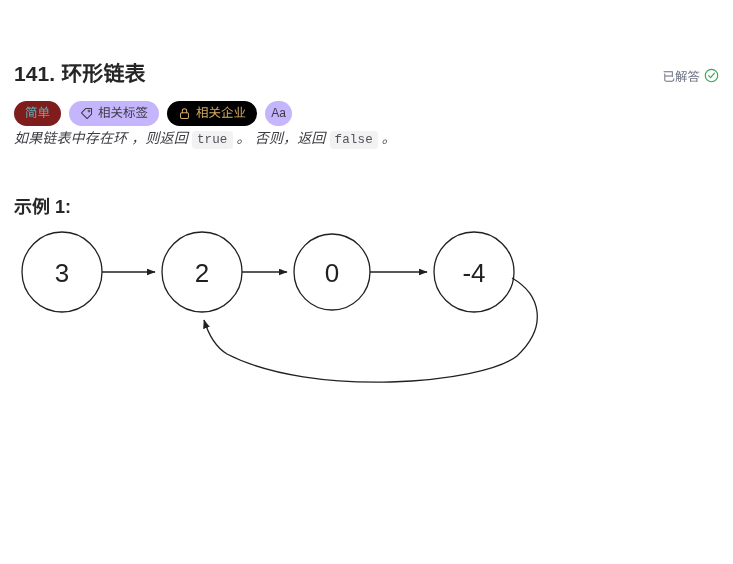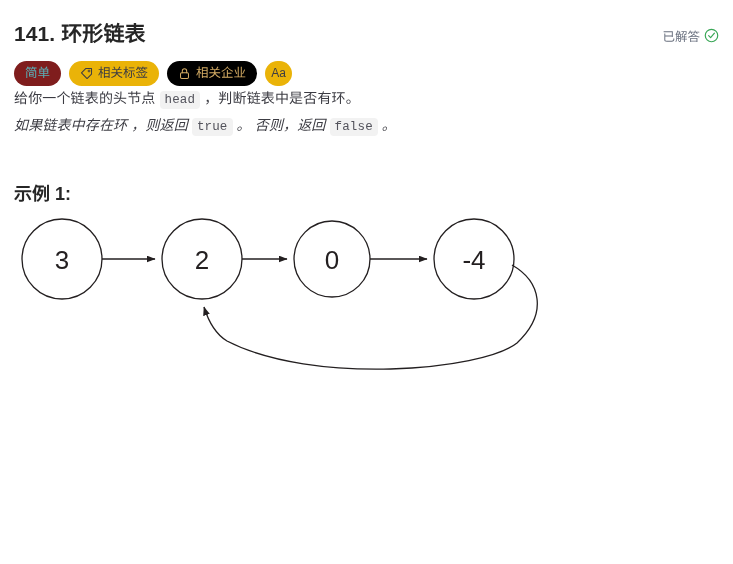--- a/index.html
+++ b/index.html
@@ -23,20 +23,21 @@
     box-sizing: border-box;
     padding: 0 12px 0 12px;
   }
 
   
   .header-row {
     display: flex;
     align-items: flex-start;
     justify-content: space-between;
     padding-top: 20px;
+    margin-top: 40px;
   }
   .title {
     font-size: 21px;
     font-weight: 700;
     line-height: 28px;
     color: #262626;
     letter-spacing: 0.1px;
     margin: 0;
     padding-left: 2px;
   }
@@ -65,21 +66,21 @@
   }
   .chip {
     display: inline-flex;
     align-items: center;
     gap: 5px;
     height: 25px;
     padding: 0 11px;
     border-radius: 13px;
     font-size: 12.5px;
     line-height: 25px;
-    background: #eab308;
+    background: #c4b5fd;
     color: #3c3c43;
     white-space: nowrap;
     box-sizing: border-box;
   }
   .chip.difficulty {
     background: #7f1d1d;
     color: #5ab0b8;
   }
   .chip.locked {
     background: #000000;
@@ -237,21 +238,20 @@
     </span>
 
     <span class="chip aa">
       <span>Aa</span>
     </span>
 
   </div>
 
   <div class="content">
 
-    <p class="para p1"><span>给你一个链表的头节点 </span><code class="inline">head</code><span> ，判断链表中是否有环。</span></p>
 
 
     <p class="para p3"><span>如果链表中存在环 ，则返回 </span><code class="inline">true</code><span> 。 否则，返回 </span><code class="inline">false</code><span> 。</span></p>
   </div>
 
   <div class="example-heading">示例 1:</div>
 
   <div class="diagram-wrap">
     <svg class="diagram" width="560" height="172" viewBox="0 0 560 172">
       <defs>

